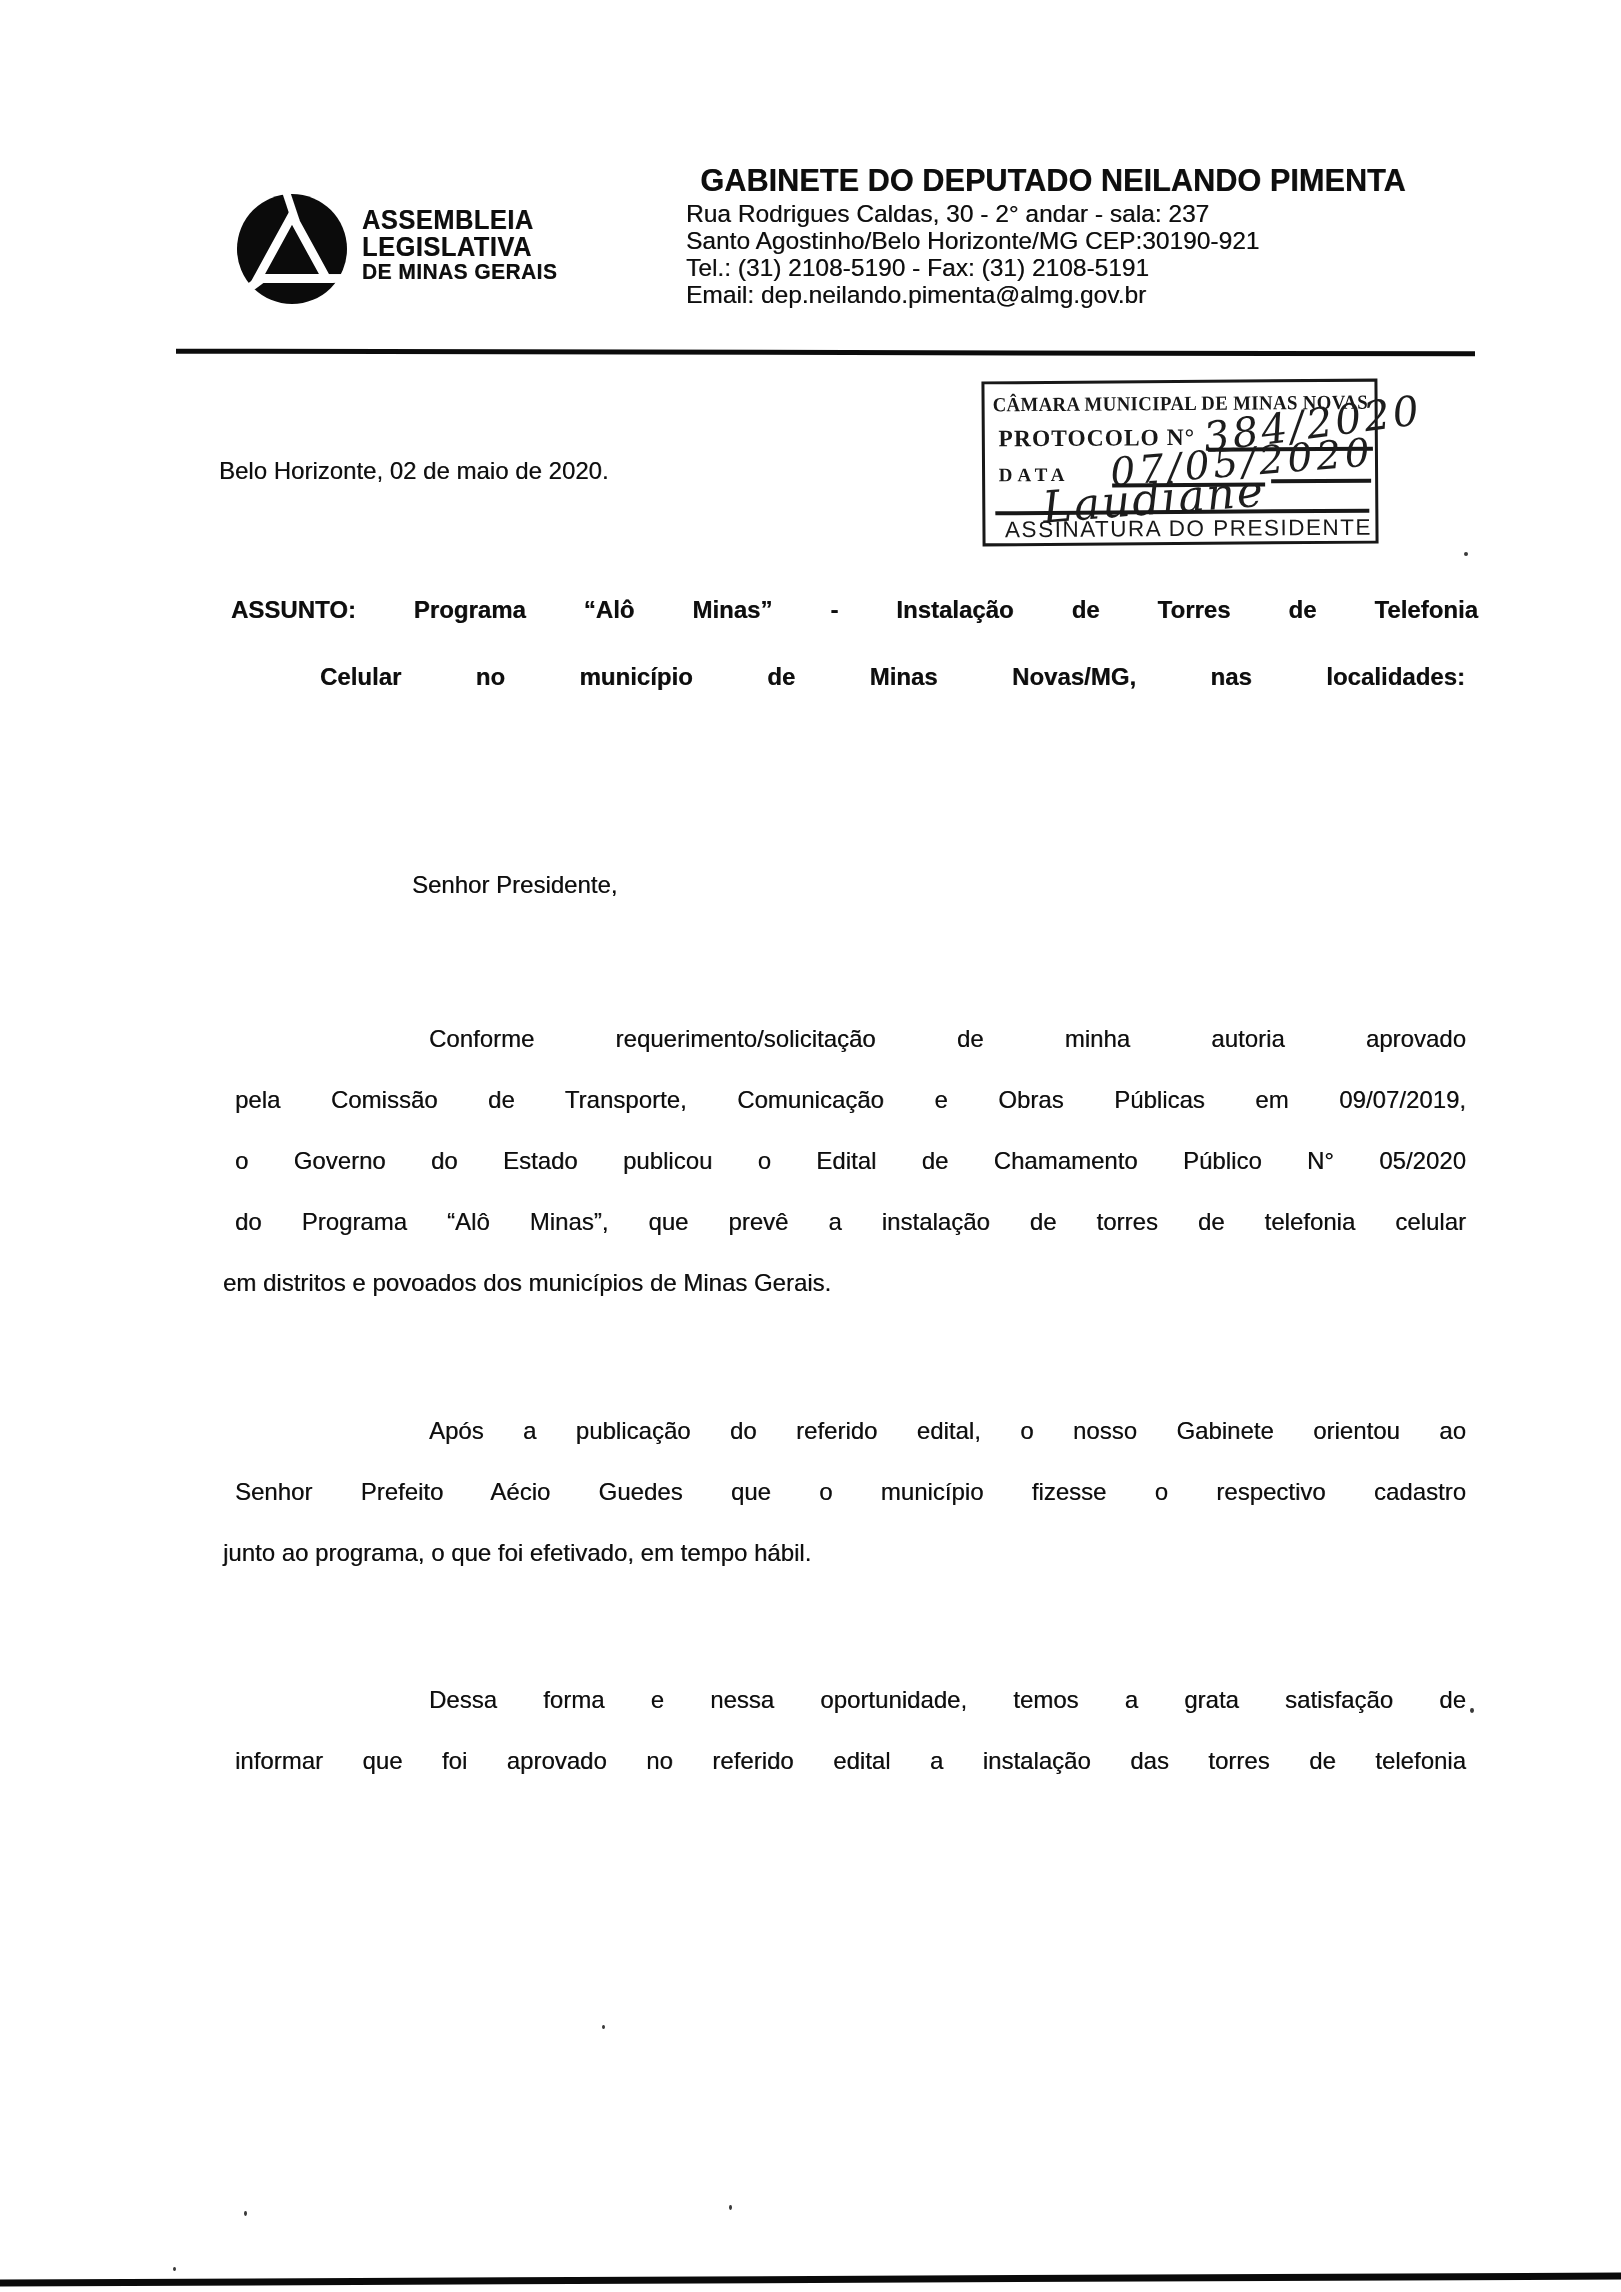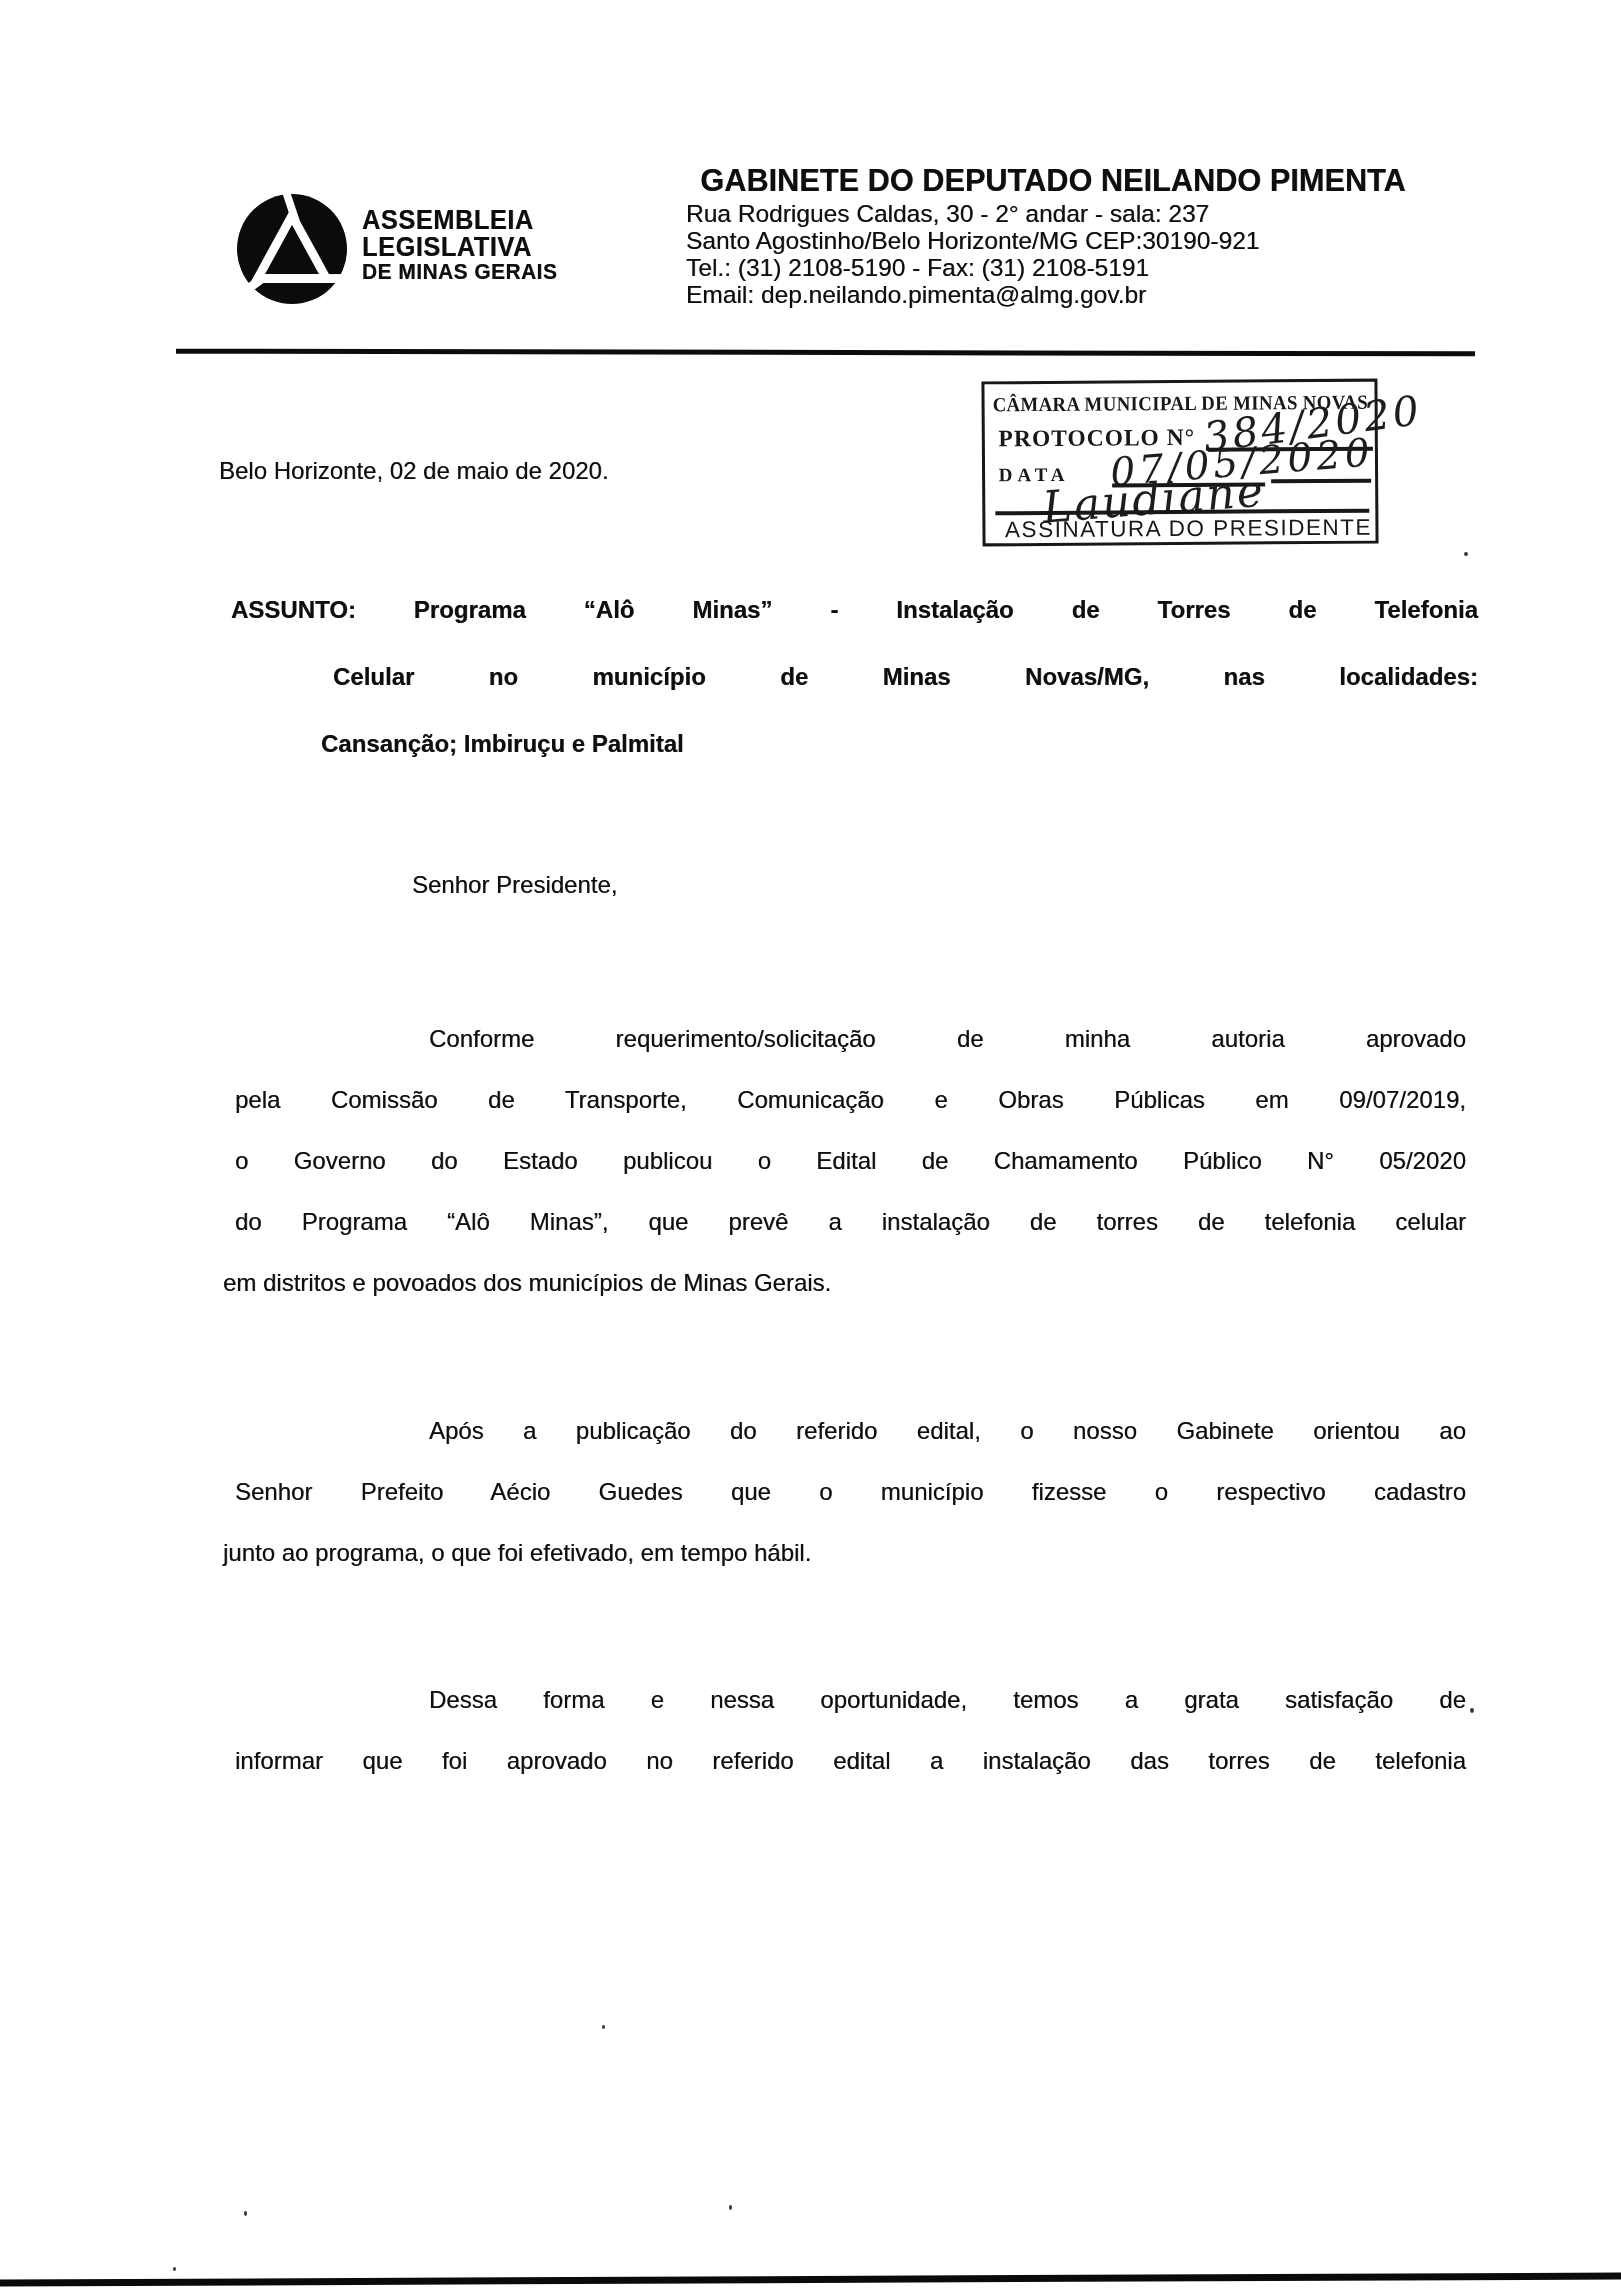--- a/index.html
+++ b/index.html
@@ -42,21 +42,21 @@
   .u-date2{left:286px;top:97px;width:100px;}
   .u-sign{left:9.8px;top:127px;width:374px;}
   .sign-label{left:19.6px;top:133px;font-size:22.5px;letter-spacing:1.5px;white-space:nowrap;}
 
   
   .bodytxt{font-size:24px;line-height:61px;}
   .jline{text-align:justify;text-align-last:justify;margin-left:12px;}
   .dateline{left:219px;top:440px;width:686px;}
   .subject{font-weight:bold;line-height:67px;}
   .subj1{left:219px;top:576px;width:1247px;}
-  .subj2{left:321px;top:643px;width:1145px;}
+  .subj2{left:308px;top:643px;width:1145px;}
   .subj3{left:321px;top:710px;width:1145px;}
   .salutation{left:412px;top:854px;width:490px;}
   .para{left:223px;width:1243px;}
   .p1{top:1008px;} .p2{top:1400px;} .p3{top:1669px;}
   .indent{text-indent:194px;}
 
   
   .bottom-edge{left:-9.8px;top:2276px;width:1647px;height:6.9px;background:#0a0a0a;transform:rotate(-0.25deg);}
   .speck{position:absolute;background:#3a3a3a;border-radius:50%;}
 </style>
@@ -105,21 +105,20 @@
     <div class="abs sign-label">ASSINATURA DO PRESIDENTE</div>
   </div>
 
   <div class="abs bodytxt scanink dateline">Belo Horizonte, 02 de maio de 2020.</div>
 
   <div class="abs bodytxt scanink subject subj1 jline">
     <span>ASSUNTO:</span>
     <span>Programa “Alô Minas” - Instalação de Torres de Telefonia</span>
   </div>
   <div class="abs bodytxt scanink subject subj2 jline">Celular no município de Minas Novas/MG, nas localidades:</div>
-  <div class="abs bodytxt scanink subject subj3">Cansanção; Imbiruçu e Palmital</div>
 
   <div class="abs bodytxt scanink salutation">Senhor Presidente,</div>
 
   <div class="abs bodytxt scanink para p1">
     <div class="jline indent">Conforme requerimento/solicitação de minha autoria aprovado</div>
     <div class="jline">pela Comissão de Transporte, Comunicação e Obras Públicas em 09/07/2019,</div>
     <div class="jline">o Governo do Estado publicou o Edital de Chamamento Público N° 05/2020</div>
     <div class="jline">do Programa “Alô Minas”, que prevê a instalação de torres de telefonia celular</div>
     <div>em distritos e povoados dos municípios de Minas Gerais.</div>
   </div>

